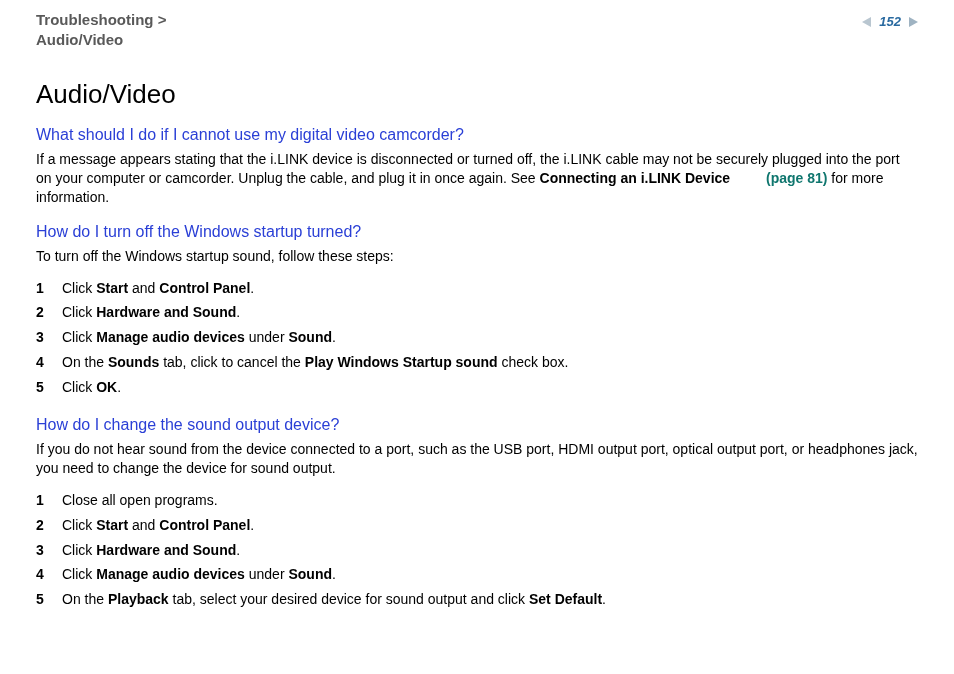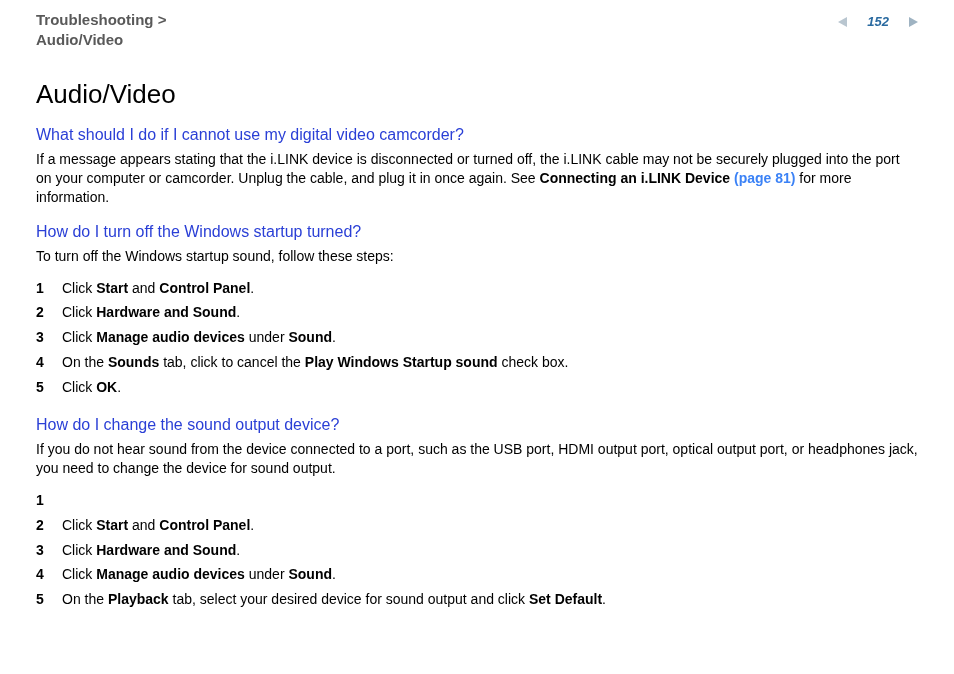--- a/index.html
+++ b/index.html
@@ -24,21 +24,21 @@
   }
   .breadcrumb {
     font-size: 15px;
     font-weight: bold;
     color: #595959;
     line-height: 1.3;
   }
   .pagenum-wrap {
     display: flex;
     align-items: center;
-    gap: 20px;
+    gap: 8px;
     margin-top: 4px;
   }
   .pagenum {
     font-size: 13px;
     font-weight: bold;
     font-style: italic;
     color: #2a6aa0;
   }
   .arrow {
     width: 0;
@@ -57,21 +57,21 @@
     font-size: 16px;
     font-weight: normal;
     color: #2a3fd6;
     margin: 16px 0 6px 0;
   }
   p {
     font-size: 14px;
     line-height: 1.35;
     margin: 4px 0 10px 0;
   }
-  .link { color: #3b82f6; font-weight: bold; }
+  .link { color: #0f766e; font-weight: bold; margin-left: 32px; }
   ol {
     list-style: none;
     padding: 0;
     margin: 4px 0 10px 0;
   }
   ol li {
     font-size: 14px;
     line-height: 1.35;
     padding: 3px 0;
     display: flex;
@@ -130,20 +130,21 @@
         <span class="num">5</span>
         <span><span>Click </span><b>OK</b><span>.</span></span>
       </li>
   </ol>
 
   <h2>How do I change the sound output device?</h2>
   <p>If you do not hear sound from the device connected to a port, such as the USB port, HDMI output port, optical output port, or headphones jack, you need to change the device for sound output.</p>
   <ol>
     <li>
         <span class="num">1</span>
+        <span><span>Close all open programs.</span></span>
       </li>
     <li>
         <span class="num">2</span>
         <span><span>Click </span><b>Start</b><span> and </span><b>Control Panel</b><span>.</span></span>
       </li>
     <li>
         <span class="num">3</span>
         <span><span>Click </span><b>Hardware and Sound</b><span>.</span></span>
       </li>
     <li>

